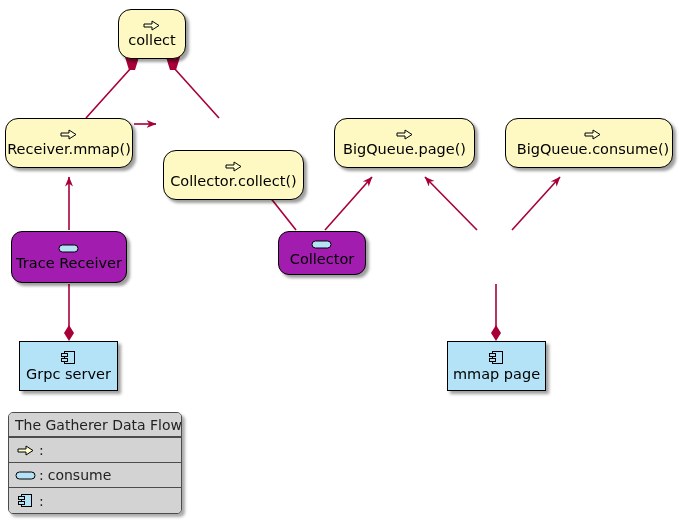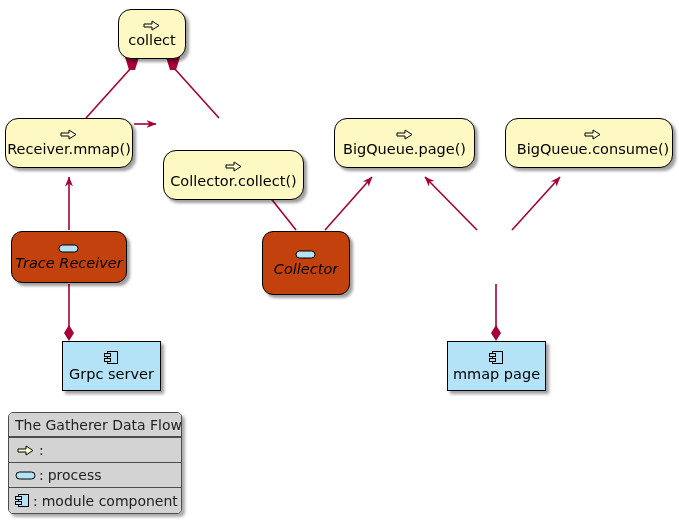--- a/index.html
+++ b/index.html
@@ -53,23 +53,22 @@
     line-height: 15px;
   }
 
   
   .node.process {
     background: #fef9c3;
     border-radius: 13px;
   }
   
   .node.module {
-    background: #c2410c;
+    background: #a21caf;
     border-radius: 11px;
-    font-style: italic;
   }
   
   .node.component {
     background: #B4E3F8;
     border-radius: 0;
   }
 
   
   #legend {
     position: absolute;
@@ -224,31 +223,31 @@
 
   <div class="node module" style="left:11px; top:231px; width:116px; height:52px;">
     <span class="stereo-icon">
       <svg width="22" height="11" viewBox="0 0 22 11">
         <rect x="1" y="2" width="19" height="7" rx="3.5" ry="3.5" fill="#B4E3F8" stroke="#000000" stroke-width="1"></rect>
       </svg>
     </span>
     <span class="node-label">Trace Receiver</span>
   </div>
 
-  <div class="node module" style="left:262px; top:231px; width:88px; height:64px;">
+  <div class="node module" style="left:278px; top:231px; width:88px; height:44px;">
     <span class="stereo-icon">
       <svg width="22" height="11" viewBox="0 0 22 11">
         <rect x="1" y="2" width="19" height="7" rx="3.5" ry="3.5" fill="#B4E3F8" stroke="#000000" stroke-width="1"></rect>
       </svg>
     </span>
     <span class="node-label">Collector</span>
   </div>
 
 
-  <div class="node component" style="left:19px; top:341px; width:99px; height:50px;margin-left:43px;">
+  <div class="node component" style="left:19px; top:341px; width:99px; height:50px;">
     <span class="stereo-icon">
       <svg width="16" height="15" viewBox="0 0 16 15">
         <rect x="3.5" y="1.5" width="10" height="12" fill="#B4E3F8" stroke="#000000" stroke-width="1"></rect>
         <rect x="0.5" y="3.5" width="6" height="3" fill="#B4E3F8" stroke="#000000" stroke-width="1"></rect>
         <rect x="0.5" y="8.5" width="6" height="3" fill="#B4E3F8" stroke="#000000" stroke-width="1"></rect>
       </svg>
     </span>
     <span class="node-label">Grpc server</span>
   </div>
 
@@ -278,30 +277,29 @@
       <span class="legend-sep">:</span>
     </div>
 
     <div class="legend-row">
       <span class="legend-icon">
         <svg width="22" height="11" viewBox="0 0 22 11">
           <rect x="1" y="2" width="19" height="7" rx="3.5" ry="3.5" fill="#B4E3F8" stroke="#000000" stroke-width="1"></rect>
         </svg>
       </span>
       <span class="legend-sep">:</span>
-      <span class="legend-text">process</span>
+      <span class="legend-text">consume</span>
     </div>
 
     <div class="legend-row">
       <span class="legend-icon">
         <svg width="16" height="15" viewBox="0 0 16 15">
           <rect x="3.5" y="1.5" width="10" height="12" fill="#B4E3F8" stroke="#000000" stroke-width="1"></rect>
           <rect x="0.5" y="3.5" width="6" height="3" fill="#B4E3F8" stroke="#000000" stroke-width="1"></rect>
           <rect x="0.5" y="8.5" width="6" height="3" fill="#B4E3F8" stroke="#000000" stroke-width="1"></rect>
         </svg>
       </span>
       <span class="legend-sep">:</span>
-      <span class="legend-text">module component</span>
     </div>
 
   </div>
 
 </div>
 
 </body></html>

